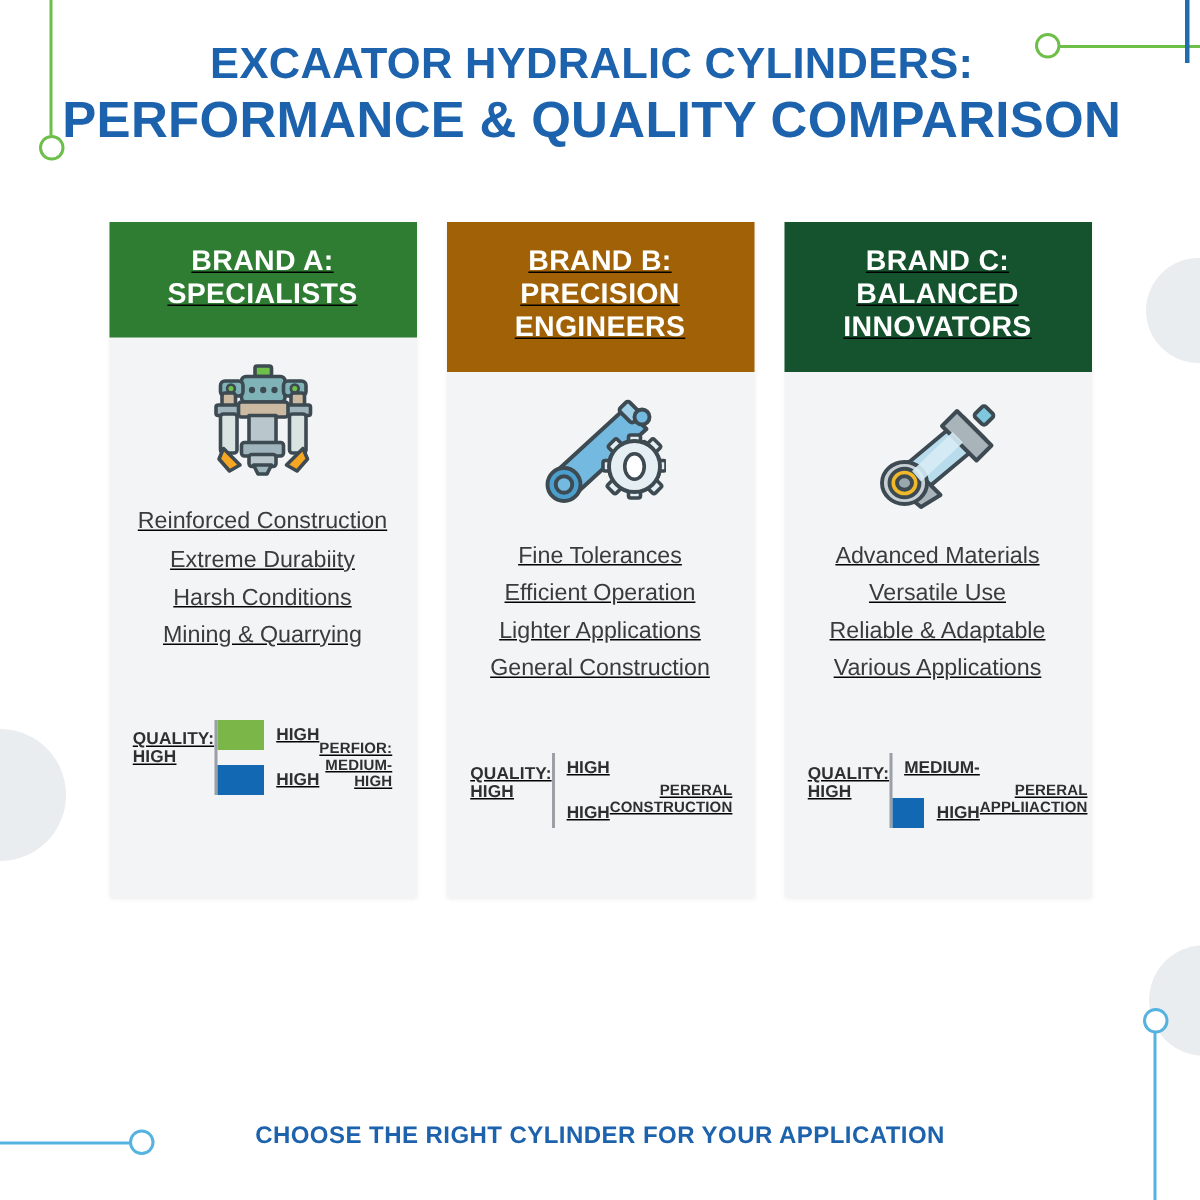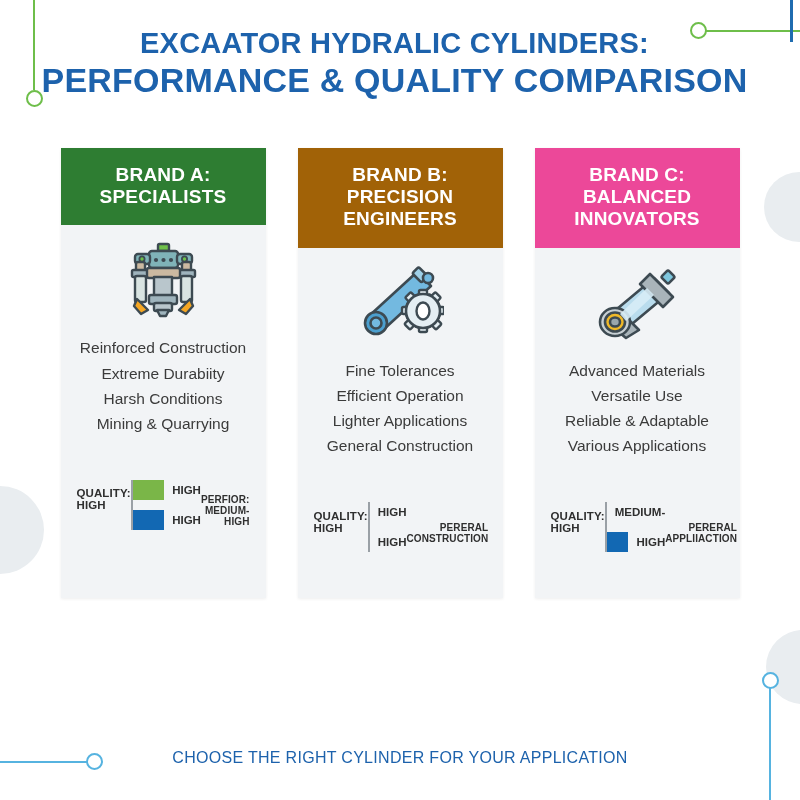--- a/index.html
+++ b/index.html
@@ -68,22 +68,23 @@
   .title-l1 { font-size: 29px; }
   .title-l2 { font-size: 34px; }
 
   
   .cards {
     position: absolute;
     top: 148px;
     left: 0; right: 0;
     display: flex;
     justify-content: center;
-    gap: 32px;
+    gap: 20px;
     z-index: 3;
+    text-decoration: underline;
   }
   .card {
     width: 205px;
     background: #f2f4f6;
     display: flex;
     flex-direction: column;
     align-items: center;
     box-shadow: 0 1px 3px rgba(0,0,0,0.07);
   }
   .card-header {
@@ -91,21 +92,21 @@
     padding: 16px 8px 17px;
     text-align: center;
     color: #ffffff;
     font-weight: bold;
     font-size: 19px;
     line-height: 1.17;
     letter-spacing: 0.2px;
   }
   .card-header.brand-a { background: #2e7d32; }
   .card-header.brand-b { background: #a16207; }
-  .card-header.brand-c { background: #ec4899; }
+  .card-header.brand-c { background: #14532d; }
 
   .icon-wrap {
     height: 110px;
     display: flex;
     align-items: center;
     justify-content: center;
   }
 
   .features {
     text-align: center;
@@ -163,21 +164,21 @@
     text-align: right;
   }
 
   
   .footer-cta {
     position: absolute;
     bottom: 33px;
     left: 0; right: 0;
     text-align: center;
     color: #1d62ac;
-    font-weight: normal;
+    font-weight: bold;
     font-size: 16px;
     letter-spacing: 0.3px;
     z-index: 4;
   }
 </style>
 </head>
 <body>
 
 <div class="deco blob blob-left"></div>
 <div class="deco blob blob-right"></div>

